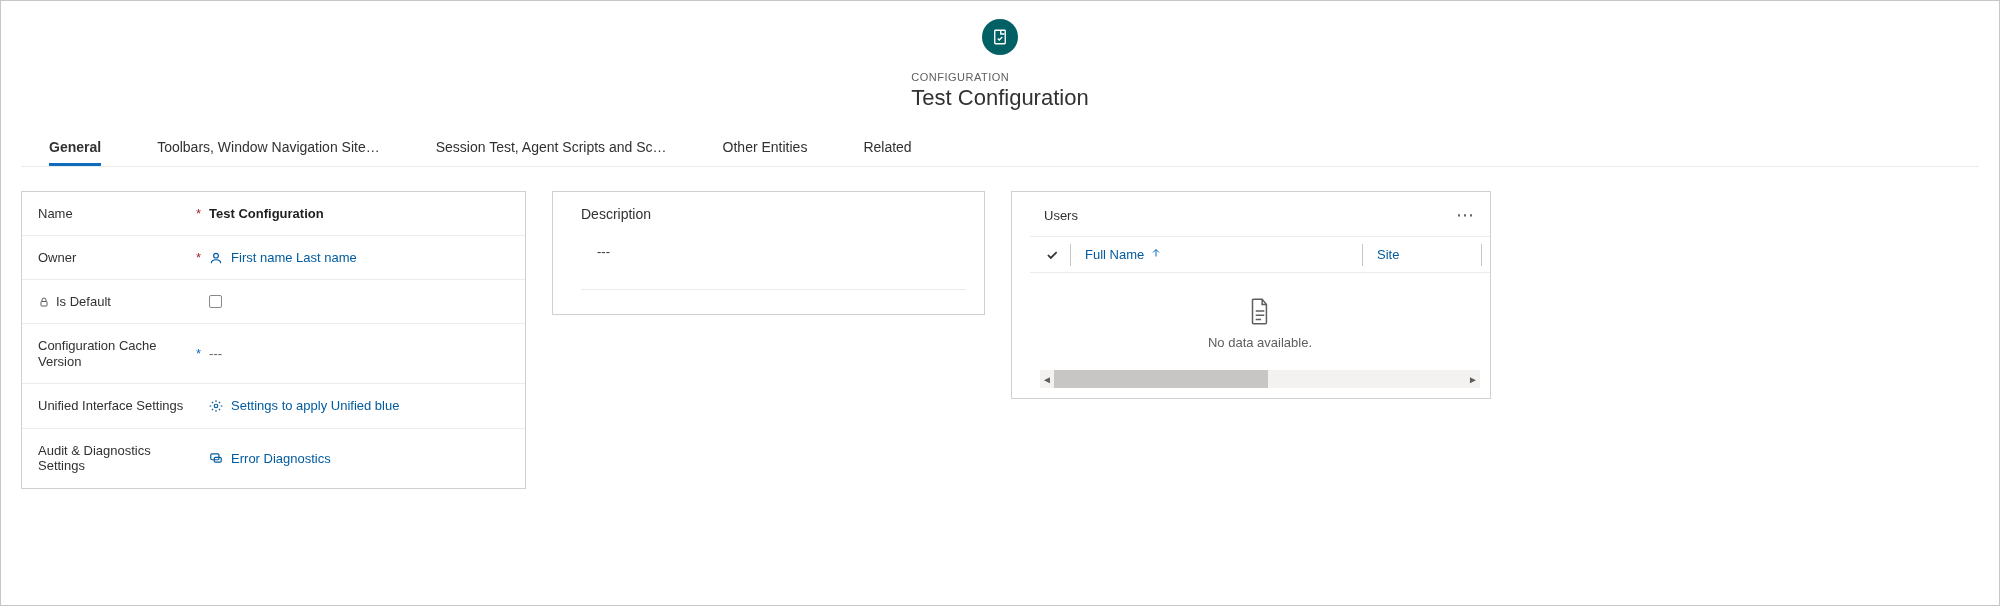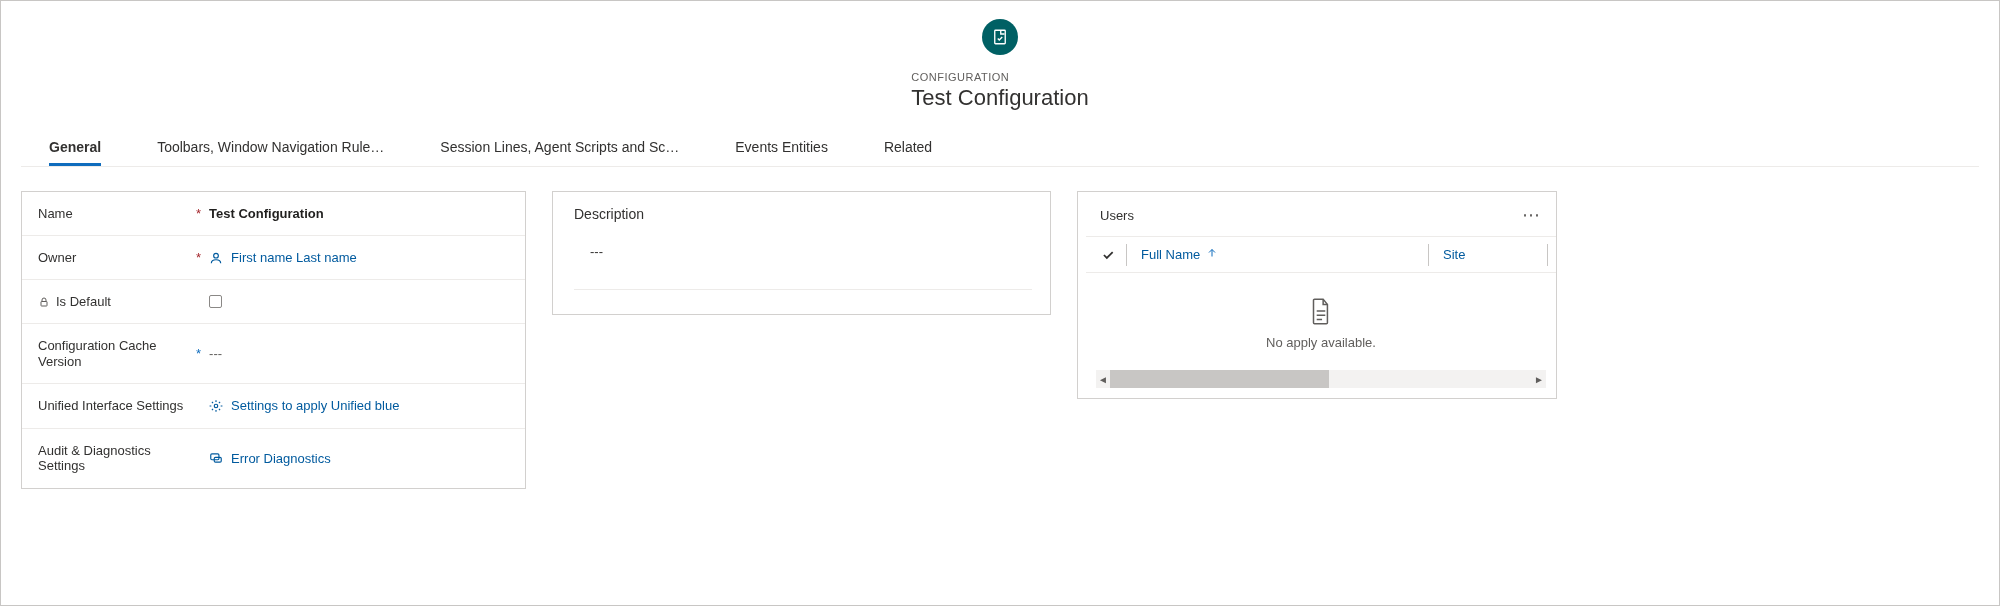--- a/index.html
+++ b/index.html
@@ -30,22 +30,22 @@
   .tabs { display: flex; gap: 28px; margin-top: 28px; border-bottom: 1px solid #edebe9; }
   .tab {
     padding: 0 0 8px 0; font-size: 14px; color: #323130; cursor: pointer;
     border-bottom: 3px solid transparent; white-space: nowrap; margin-left: 28px;
   }
   .tab.active { font-weight: 600; border-bottom-color: #0f6cbd; }
   
   .cols { display: flex; gap: 26px; margin-top: 24px; align-items:flex-start;}
   .card { border: 1px solid #d2d0ce; background: #fff; }
   .card1 { width: 505px; }
-  .card2 { width: 499px; padding: 14px 18px 24px 21px; }
-  .card3 { width: 480px; padding: 12px 0 0 8px; }
+  .card2 { width: 433px; padding: 14px 18px 24px 28px; }
+  .card3 { width: 480px; padding: 12px 0 0 18px; }
   
   .row {
     display: flex; align-items: center; gap: 8px;
     padding: 14px 16px; border-bottom: 1px solid #edebe9;
   }
   .row:last-child { border-bottom: none; }
   .label-col { width: 150px; display: flex; align-items: center; gap: 6px; color: #323130; font-size: 13px;}
   .req { color: #a4262c; }
   .opt { color: #0f6cbd; }
   .value-col { flex: 1; display: flex; align-items: center; gap: 8px; font-size: 13px;}
@@ -94,23 +94,23 @@
     </svg>
   </div>
   <div class="header-text">
     <div class="overline">CONFIGURATION</div>
     <div class="title">Test Configuration</div>
   </div>
 </div>
 
 <div class="tabs">
   <div class="tab active">General</div>
-  <div class="tab">Toolbars, Window Navigation Rule…</div>
-  <div class="tab">Session Lines, Agent Scripts and Sc…</div>
-  <div class="tab">Events Entities</div>
+  <div class="tab">Toolbars, Window Navigation Site…</div>
+  <div class="tab">Session Test, Agent Scripts and Sc…</div>
+  <div class="tab">Other Entities</div>
   <div class="tab">Related</div>
 </div>
 
 <div class="cols">
 
   <div class="card card1">
     <div class="row">
       <div class="label-col">
         <span>Name</span>
       </div>
@@ -227,21 +227,21 @@
         <span>Site</span>
       </div>
       <div class="gh-sep"></div>
     </div>
     <div class="nodata">
       <svg width="26" height="30" viewBox="0 0 24 28" fill="none" stroke="#605e5c" stroke-width="1.4">
         <path d="M6 2h8l4 5v17a1 1 0 0 1-1 1H6a1 1 0 0 1-1-1V3a1 1 0 0 1 1-1z"></path>
             <path d="M14 2v5h4"></path>
             <path d="M8 13h8M8 17h8M8 21h5"></path>
       </svg>
-      <div>No apply available.</div>
+      <div>No data available.</div>
     </div>
     <div class="hscroll">
       <div class="arrow">◄</div>
       <div class="track">
             <div class="thumb"></div>
           </div>
       <div class="arrow">►</div>
     </div>
   </div>
 </div>

